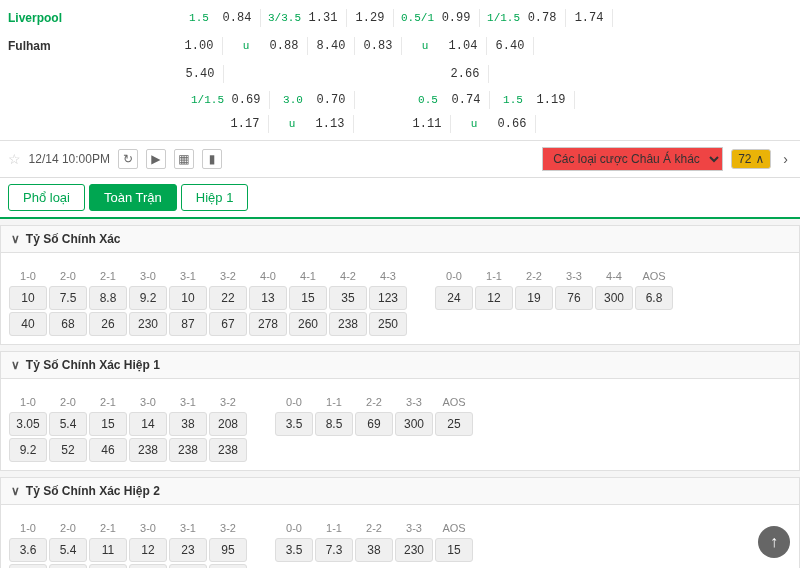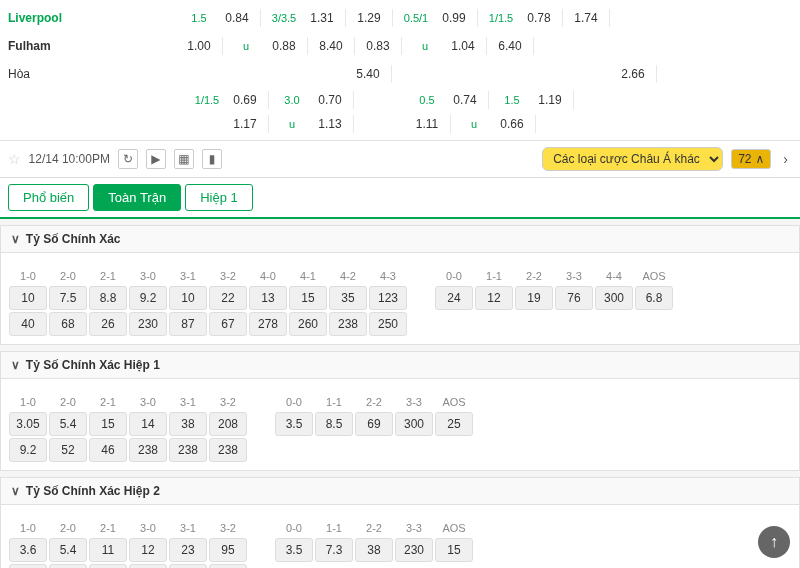--- a/index.html
+++ b/index.html
@@ -38,20 +38,21 @@
     .odds-cells {
       display: flex;
       flex: 1;
       align-items: center;
     }
     .odds-group {
       display: flex;
       align-items: center;
       border-right: 1px solid #e8e8e8;
       padding: 0 4px;
+      font-family: Liberation Mono, monospace;
     }
     .odds-cell {
       min-width: 38px;
       text-align: center;
       padding: 2px 3px;
       font-size: 12px;
     }
     .odds-cell.handicap {
       color: #00a651;
       font-size: 11px;
@@ -78,23 +79,23 @@
     .star-icon { color: #ccc; font-size: 14px; cursor: pointer; }
     .date-time { color: #555; font-size: 12px; }
     .icon-btn {
       width: 20px; height: 20px;
       display: inline-flex; align-items: center; justify-content: center;
       cursor: pointer; color: #666; font-size: 12px;
       border: 1px solid #ccc; border-radius: 2px;
     }
     .spacer { flex: 1; }
     .bet-type-select {
-      background: #fde047;
+      background: #ef4444;
       border: 1px solid #ccc;
-      border-radius: 6px;
+      border-radius: 0;
       padding: 3px 6px;
       font-size: 12px;
       color: #333;
       cursor: pointer;
     }
     .count-badge {
       background: #eab308;
       border: 1px solid #ccc;
       border-radius: 3px;
       padding: 2px 6px;
@@ -275,21 +276,20 @@
         <span class="odds-cell handicap">u</span>
         <span class="odds-cell value">1.04</span>
       </div>
       <div class="odds-group">
         <span class="odds-cell value">6.40</span>
       </div>
     </div>
   </div>
 
   <div class="match-row">
-    <div class="team-name draw">Hòa</div>
     <div class="odds-cells">
       <div style="width:80px"></div>
       <div class="odds-group">
         <span style="width:80px"></span>
       </div>
       <div class="odds-group">
         <span class="odds-cell value">5.40</span>
       </div>
       <div class="odds-group">
         <span style="width:120px"></span>
@@ -358,21 +358,21 @@
     <option>Các loại cược Châu Á khác</option>
   </select>
   <div class="count-badge">
     <span>72</span>
     <span style="cursor:pointer">∧</span>
   </div>
   <span class="nav-arrow">›</span>
 </div>
 
 <div class="tabs-bar">
-  <div class="tab active-outline">Phổ biến</div>
+  <div class="tab active-outline">Phổ loại</div>
   <div class="tab active-fill">Toàn Trận</div>
   <div class="tab active-outline">Hiệp 1</div>
 </div>
 
 <div class="section">
   <div class="section-header">
     <span class="chevron">∨</span>
     <span>Tỷ Số Chính Xác</span>
   </div>
   <div class="score-grid">

